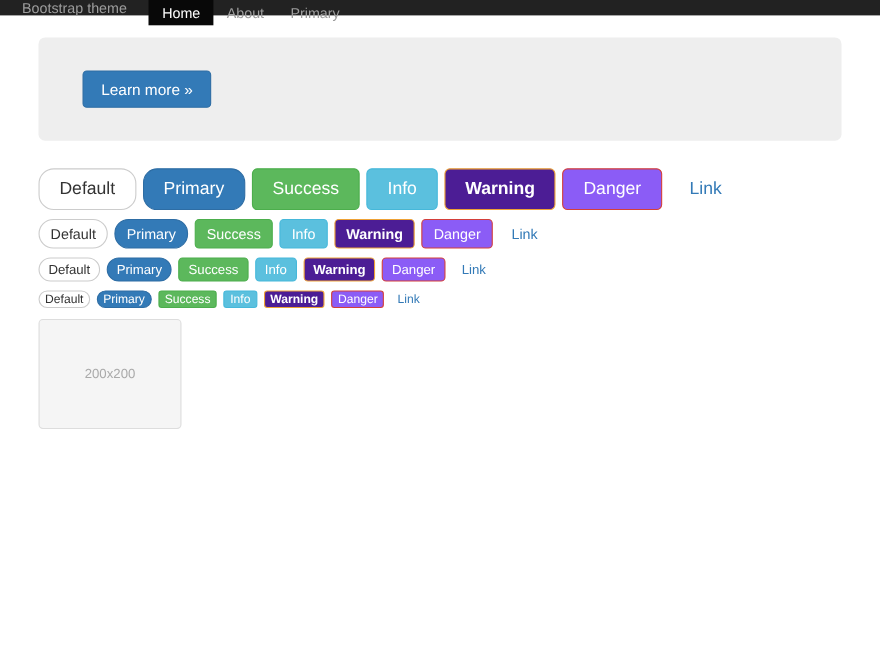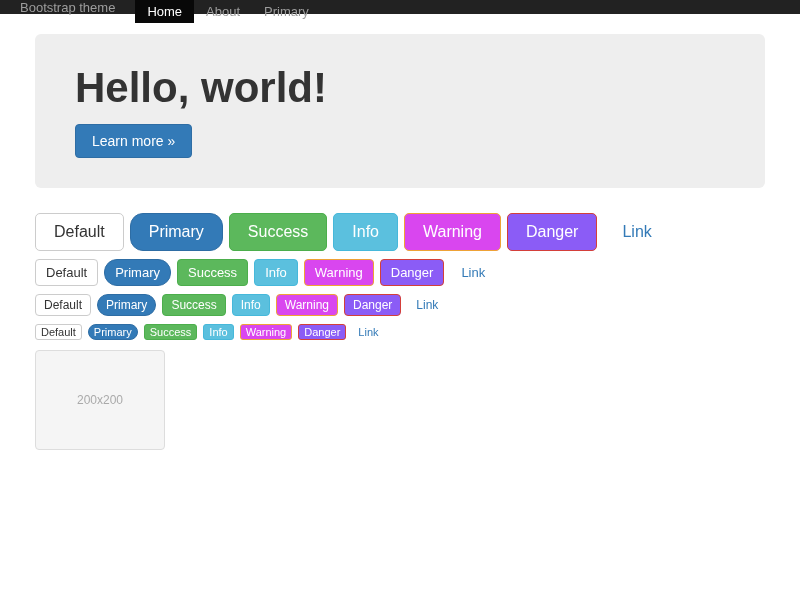--- a/index.html
+++ b/index.html
@@ -119,25 +119,25 @@
       padding: 3px 8px;
       font-size: 12px;
     }
     
     .btn-xs {
       padding: 1px 5px;
       font-size: 11px;
       border-radius: 3px;
     }
 
-    .btn-default { background: #fff; color: #333; border-color: #ccc; }
+    .btn-default { background: #fff; color: #333; border-color: #ccc; border-radius: 14px; }
     .btn-primary-c { background: #337ab7; color: #fff; border-color: #2e6da4; border-radius: 13px; }
     .btn-success { background: #5cb85c; color: #fff; border-color: #4cae4c; text-align: center; }
     .btn-info { background: #5bc0de; color: #fff; border-color: #46b8da; }
-    .btn-warning { background: #d946ef; color: #fff; border-color: #eea236; }
+    .btn-warning { background: #4c1d95; color: #fff; border-color: #eea236; font-weight: bold; }
     .btn-danger { background: #8b5cf6; color: #fff; border-color: #d43f3a; }
     .btn-link { background: transparent; color: #337ab7; border-color: transparent; text-decoration: none; }
 
     
     .thumbnails-section {
       margin-top: 10px;
     }
     .thumbnail-box {
       width: 130px;
       height: 100px;
@@ -166,21 +166,20 @@
     </li>
     <li>
       <a>Primary</a>
     </li>
   </ul>
 </nav>
 
 <div class="container">
 
   <div class="jumbotron">
-    <h1>Hello, world!</h1>
     <a class="btn-primary-hero">Learn more »</a>
   </div>
 
   <div>
 
     <div class="btn-row">
       <button class="btn btn-lg btn-default">Default</button>
       <button class="btn btn-lg btn-primary-c">Primary</button>
       <button class="btn btn-lg btn-success">Success</button>
       <button class="btn btn-lg btn-info">Info</button>

